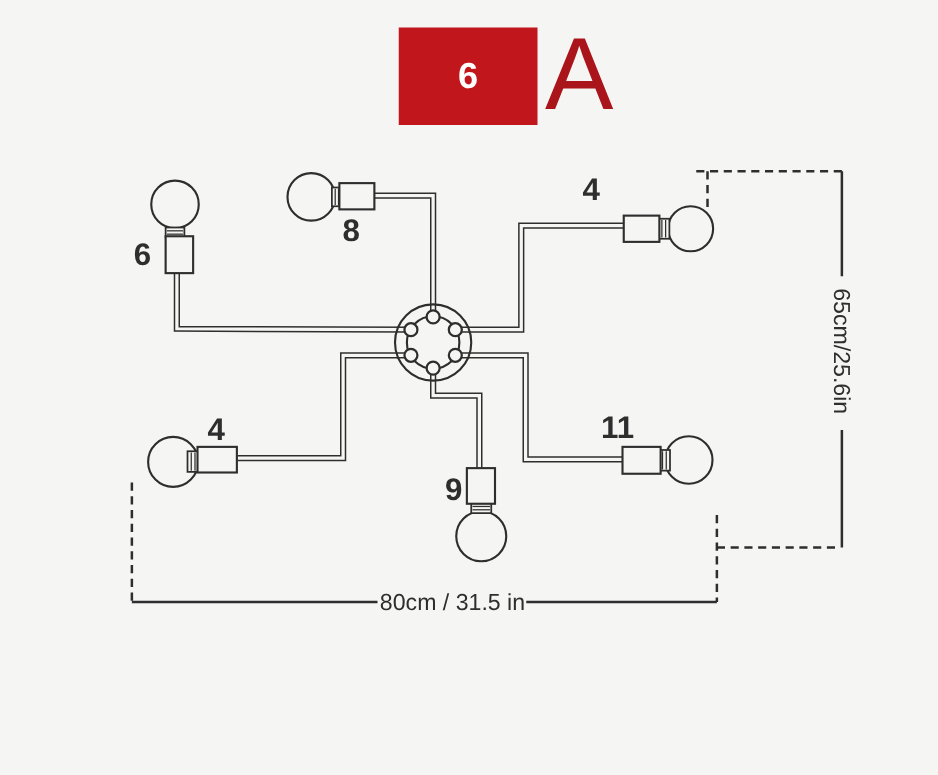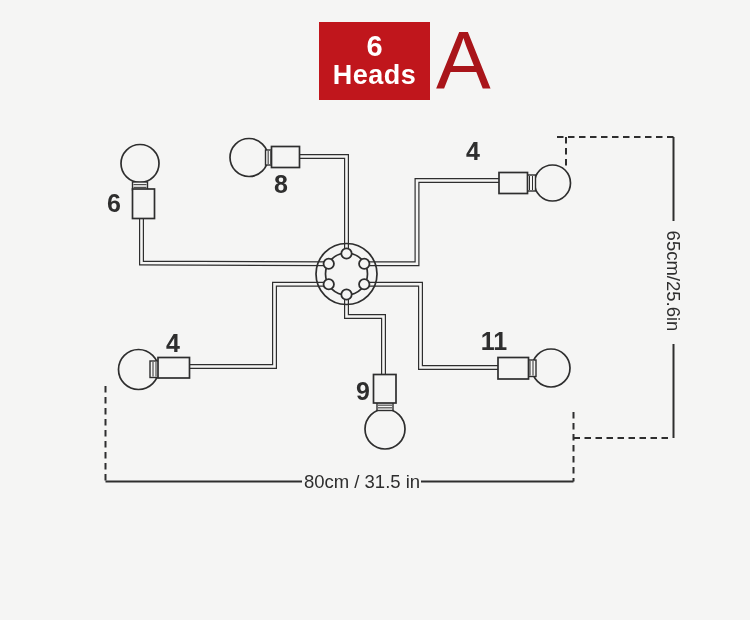--- a/index.html
+++ b/index.html
@@ -21,21 +21,20 @@
     position:absolute;left:436px;top:19px;
     font-size:82px;line-height:1;font-weight:normal;color:#a9151a;
   }
 </style>
 </head>
 <body style="background: rgb(245, 245, 244);">
 
 <div class="stage">
   <div class="badge" style="background: rgb(192, 22, 28); color: rgb(255, 255, 255);">
     <div class="badge-num">6</div>
-    <div class="badge-word">Heads</div>
   </div>
   <div class="variant" style="color: rgb(169, 21, 26);">A</div>
   <svg id="diagram" width="750" height="620" viewBox="0 0 750 620">
       <line x1="557" y1="137" x2="673.5" y2="137" stroke="#2e2e2e" stroke-width="2" stroke-dasharray="6.5 4.5"></line>
       <line x1="566" y1="137" x2="566" y2="168" stroke="#2e2e2e" stroke-width="2" stroke-dasharray="6.5 4.5"></line>
       <line x1="573.5" y1="438" x2="672" y2="438" stroke="#2e2e2e" stroke-width="2" stroke-dasharray="6.5 4.5"></line>
       <line x1="573.5" y1="412" x2="573.5" y2="481.5" stroke="#2e2e2e" stroke-width="2" stroke-dasharray="6.5 4.5"></line>
       <line x1="673.5" y1="137" x2="673.5" y2="221" stroke="#2e2e2e" stroke-width="2"></line>
       <line x1="673.5" y1="344" x2="673.5" y2="438" stroke="#2e2e2e" stroke-width="2"></line>
       <text x="672" y="281" font-size="18.5" fill="#2e2e2e" text-anchor="middle" dominant-baseline="middle" transform="rotate(90 672 281)">65cm/25.6in</text>

